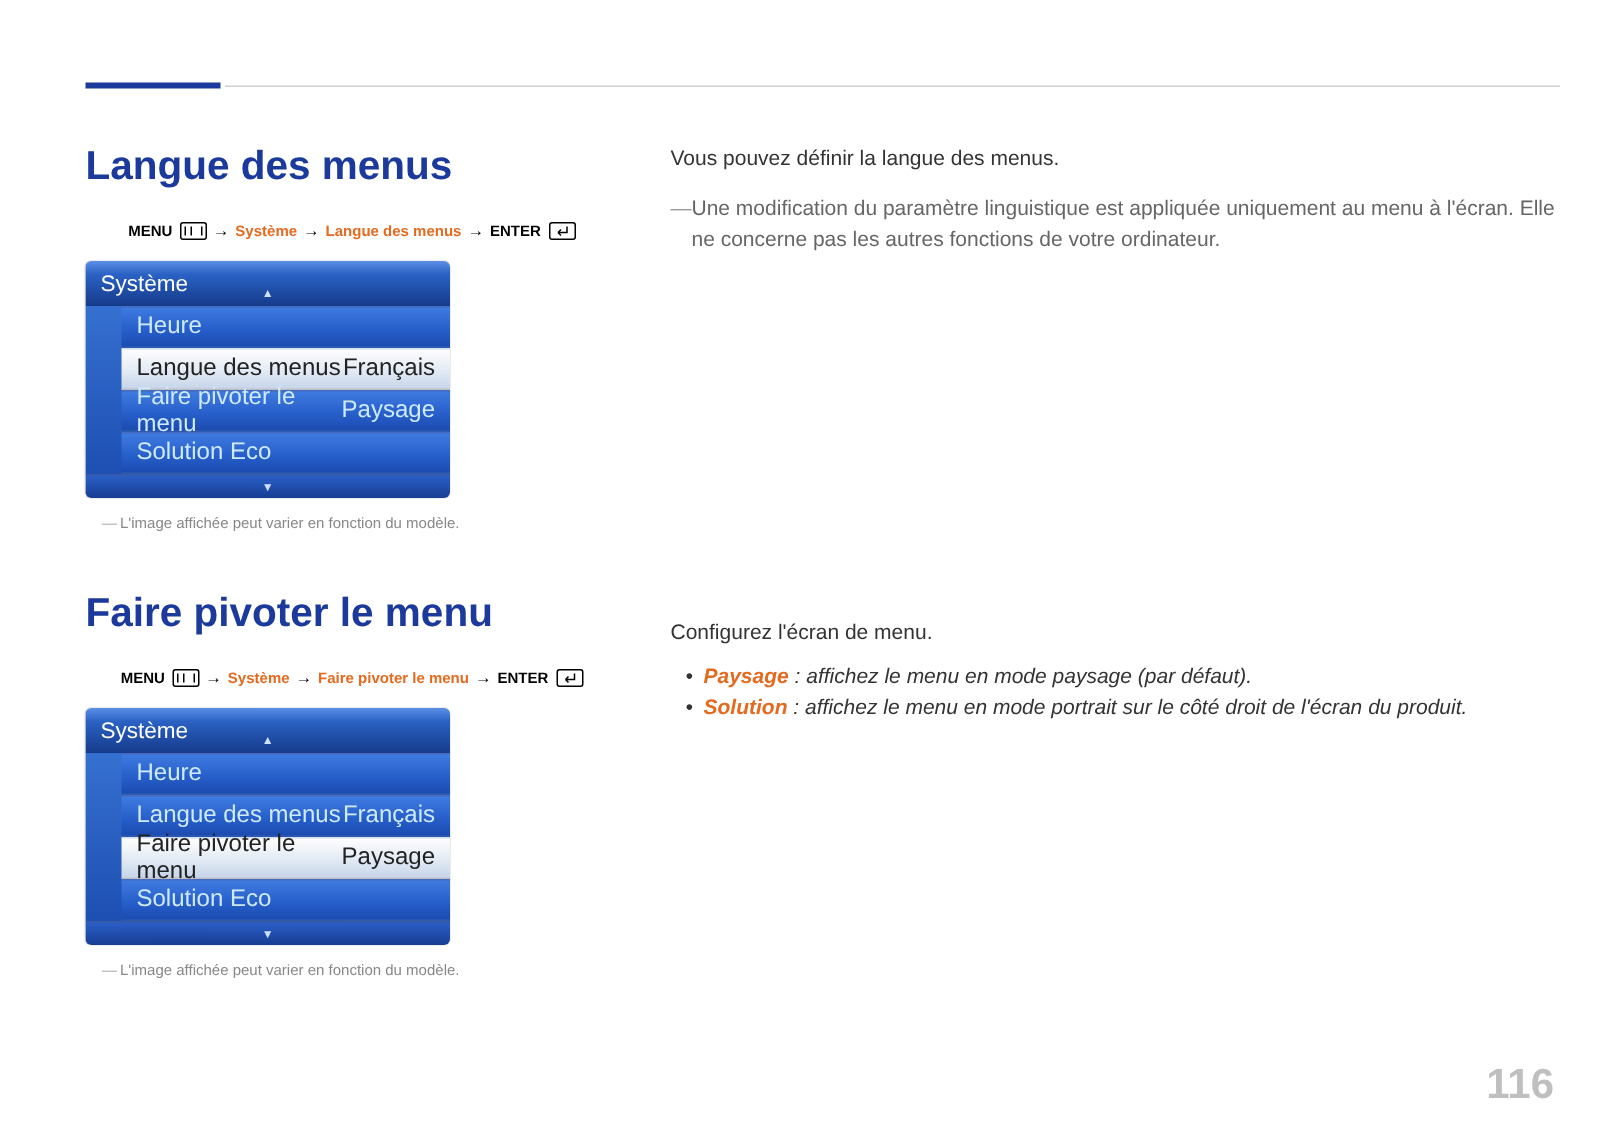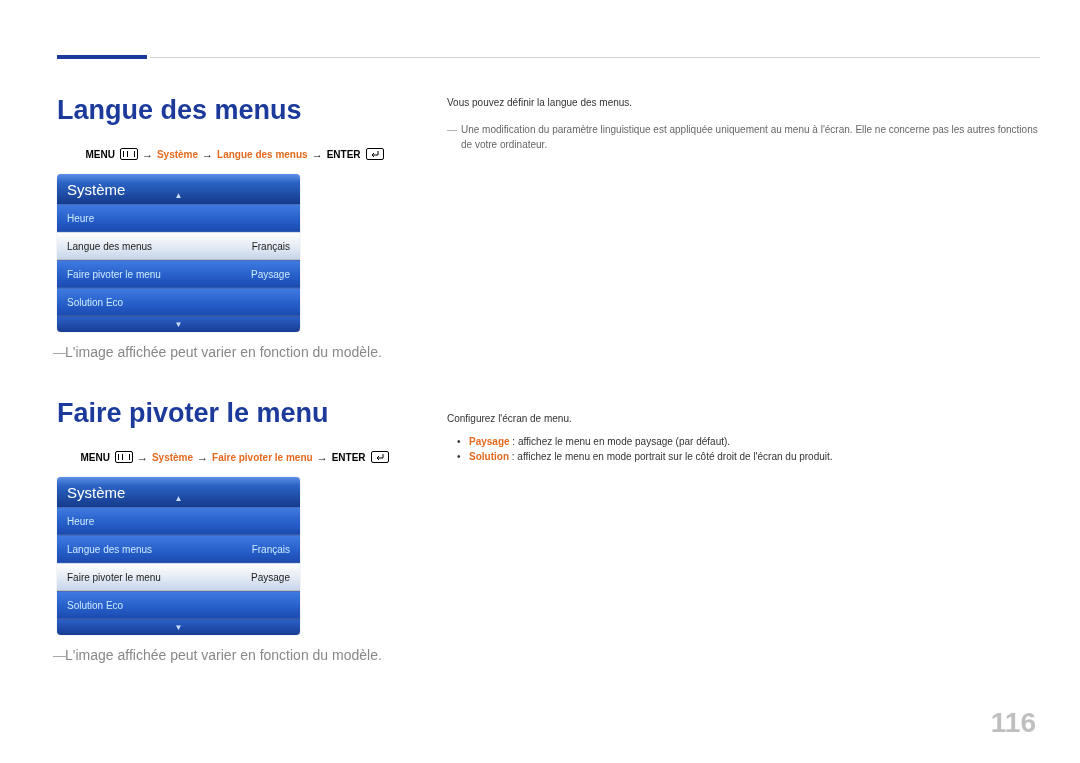--- a/index.html
+++ b/index.html
@@ -133,59 +133,60 @@
   }
   .osd-body {
     background: linear-gradient(to bottom, #3570d0, #1e4fb3);
   }
   .osd-row {
     height: 28px;
     display: flex;
     align-items: center;
     justify-content: space-between;
     padding: 0 10px;
-    font-size: 10px;
+    font-size: 16px;
     font-weight: 400;
     color: #cdeaff;
     border-top: 1px solid rgba(255,255,255,.18);
     border-bottom: 1px solid rgba(0,0,30,.25);
     background: linear-gradient(to bottom, #3e7ae0 0%, #265dc8 60%, #1c4bb0 100%);
+    margin-left: 24px;
   }
   .osd-row .value { color: #cdeaff; }
   .osd-row.selected {
     background: linear-gradient(to bottom, #fdfdfd 0%, #e5ecf5 50%, #c7d5ea 100%);
     color: #222;
   }
   .osd-row.selected .value { color: #222; }
   .osd-footer {
     height: 16px;
     background: linear-gradient(to bottom, #2a5fc7, #173d93);
     display: flex;
     align-items: center;
     justify-content: center;
     color: #cde0ff;
     font-size: 8px;
     border-top: 1px solid rgba(255,255,255,.15);
   }
 
   .footnote {
-    font-size: 14px;
+    font-size: 10px;
     color: #888;
-    margin-left: 8px;
+    margin-left: 23px;
     position: relative;
   }
   .footnote::before {
     content: "―";
     position: absolute;
     left: -12px;
     color: #aaa;
   }
 
   .right-block {
-    font-size: 10px;
+    font-size: 14px;
     color: #333;
     line-height: 1.5;
   }
   .right-block .dash-note {
     position: relative;
     padding-left: 14px;
     color: #666;
     margin-top: 12px;
   }
   .right-block .dash-note::before {
@@ -197,20 +198,21 @@
   .right-block.top2 { position: absolute; top: 316px; }
   .right-block ul {
     list-style: none;
     padding-left: 14px;
     margin-top: 8px;
   }
   .right-block ul li {
     position: relative;
     padding-left: 8px;
     margin-top: 0;
+    font-style: italic;
   }
   .right-block ul li::before {
     content: "•";
     position: absolute;
     left: -4px;
     color: #333;
   }
   .kw { color: #e46a1f; font-weight: 600; }
 
   .page-number {

